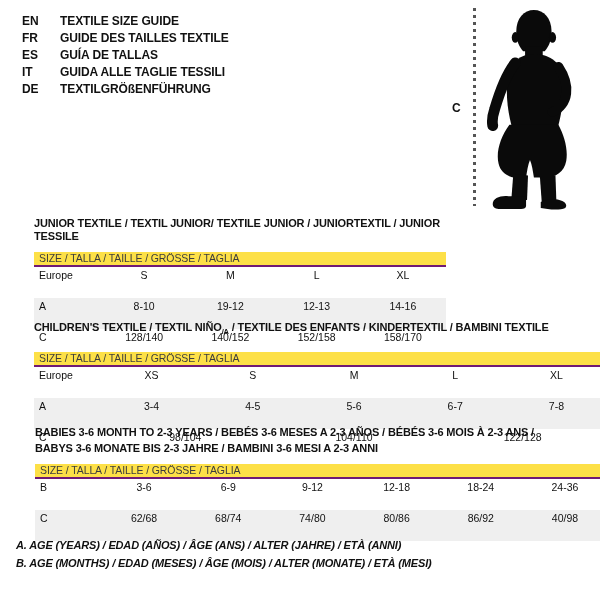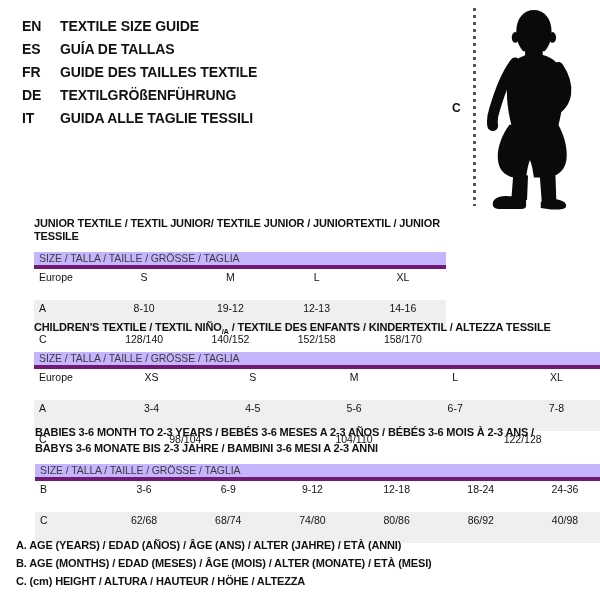--- a/index.html
+++ b/index.html
@@ -6,76 +6,76 @@
   body {
     width:600px; height:600px;
     background:#ffffff;
     font-family:"Liberation Sans", sans-serif;
     color:#111;
     position:relative;
     overflow:hidden;
   }
   
   .langs { position:absolute; left:22px; top:11px; }
-  .lang-row { display:flex; height:17px; align-items:center; font-weight:bold; font-size:14px; letter-spacing:-0.1px;margin-top:6px; }
+  .lang-row { display:flex; height:17px; align-items:flex-end; font-weight:bold; font-size:12px; letter-spacing:-0.1px; }
   .lang-code { width:38px; }
   
   .dash-line {
     position:absolute; left:473px; top:8px; width:3px; height:198px;
     background-image:repeating-linear-gradient(180deg,#555 0 3.5px,transparent 3.5px 7px);
   }
   .measure-label { position:absolute; left:452px; top:101px; font-weight:bold; font-size:12px; }
   .baby-svg { position:absolute; left:480px; top:5px; }
   
   .tbl { position:absolute;margin-left:19px; }
   .tbl-title {
     font-weight:bold; font-size:11px; line-height:16px;
     white-space:pre-line; letter-spacing:-0.15px;
   }
   .tbl-title sub { font-size:7.5px; }
   .size-bar {
     margin-top:var(--bar-gap,9px);
-    background:#c4b5fd; border-bottom:4px solid #701a75;
+    background:#fde047; border-bottom:2px solid #701a75;
     height:13px; line-height:13px;
     font-size:10.5px; color:#3c3c3c; padding-left:5px;
     letter-spacing:-0.1px;
   }
   .trow { display:flex; height:31px; line-height:16px; font-size:10.5px; }
   .trow.shaded { background:#efefef; }
   .row-label { width:62px; padding-left:5px; }
   .cell { flex:1; text-align:center; }
   
   .tbl.one-line .tbl-title { line-height:13px; }
   
   .notes { position:absolute; left:16px; top:536px; }
-  .note-line { height:18px; line-height:18px; font-weight:bold; font-size:11px; letter-spacing:-0.15px; }
+  .note-line { height:18px; line-height:18px; font-weight:bold; font-size:11px; letter-spacing:-0.15px;font-style:italic; }
 </style>
 </head>
 <body>
 
 <div class="langs">
   <div class="lang-row">
     <span class="lang-code">EN</span>
     <span>TEXTILE SIZE GUIDE</span>
   </div>
   <div class="lang-row">
+    <span class="lang-code">FR</span>
+    <span>GUIDE DES TAILLES TEXTILE</span>
+  </div>
+  <div class="lang-row">
     <span class="lang-code">ES</span>
     <span>GUÍA DE TALLAS</span>
   </div>
   <div class="lang-row">
-    <span class="lang-code">FR</span>
-    <span>GUIDE DES TAILLES TEXTILE</span>
+    <span class="lang-code">IT</span>
+    <span>GUIDA ALLE TAGLIE TESSILI</span>
   </div>
   <div class="lang-row">
     <span class="lang-code">DE</span>
     <span>TEXTILGRÖßENFÜHRUNG</span>
-  </div>
-  <div class="lang-row">
-    <span class="lang-code">IT</span>
-    <span>GUIDA ALLE TAGLIE TESSILI</span>
   </div>
 </div>
 
 <div class="dash-line"></div>
 <div class="measure-label">C</div>
 <svg class="baby-svg" width="98" height="206" viewBox="0 0 100 206">
   <g fill="#0a0a0a" stroke="none">
 
     <path d="M37,25 C37,11 45,3 55,3 C65,3 73,11 73,25 C73,34 70,41 66,45 L44,45 C40,41 37,34 37,25 Z"></path>
     <ellipse cx="36" cy="31" rx="3.6" ry="5.5"></ellipse>
@@ -118,21 +118,21 @@
     <div class="trow">
       <span class="row-label">C</span>
       <span class="cell">128/140</span>
       <span class="cell">140/152</span>
       <span class="cell">152/158</span>
       <span class="cell">158/170</span>
     </div>
   </section>
 
 <section class="tbl one-line" style="left:15px; top:321px; width:573px; --bar-gap:14px;">
-    <div class="tbl-title"><span>CHILDREN'S TEXTILE / TEXTIL NIÑO</span><sub>/A</sub><span> / TEXTILE DES ENFANTS / KINDERTEXTIL / ALTEZZA TESSILE</span></div>
+    <div class="tbl-title"><span>CHILDREN'S TEXTILE / TEXTIL NIÑO</span><sub>/A</sub><span> / TEXTILE DES ENFANTS / KINDERTEXTIL / BAMBINI TEXTILE</span></div>
     <div class="size-bar">SIZE / TALLA / TAILLE / GRÖSSE / TAGLIA</div>
     <div class="trow">
       <span class="row-label">Europe</span>
       <span class="cell">XS</span>
       <span class="cell">S</span>
       <span class="cell">M</span>
       <span class="cell">L</span>
       <span class="cell">XL</span>
     </div>
     <div class="trow shaded">
@@ -171,14 +171,13 @@
       <span class="cell">74/80</span>
       <span class="cell">80/86</span>
       <span class="cell">86/92</span>
       <span class="cell">40/98</span>
     </div>
   </section>
 
 <div class="notes">
   <div class="note-line">A. AGE (YEARS) / EDAD (AÑOS) / ÂGE (ANS) / ALTER (JAHRE) / ETÀ (ANNI)</div>
   <div class="note-line">B. AGE (MONTHS) / EDAD (MESES) / ÂGE (MOIS) / ALTER (MONATE) / ETÀ (MESI)</div>
-  <div class="note-line">C. (cm) HEIGHT / ALTURA / HAUTEUR / HÖHE / ALTEZZA</div>
 </div>
 
 </body></html>

